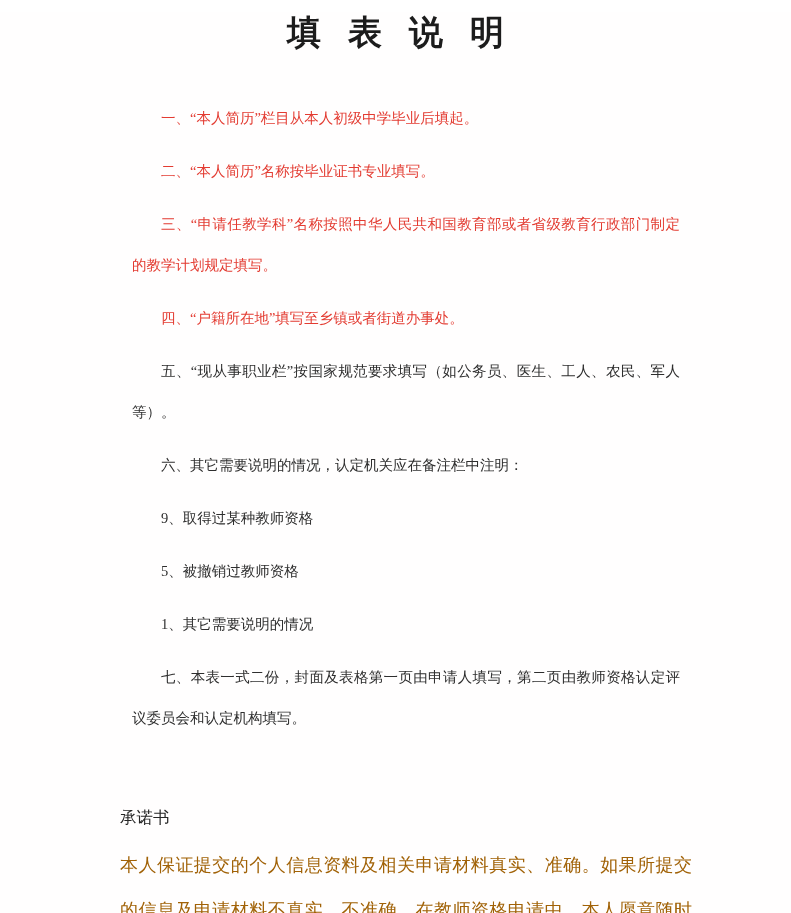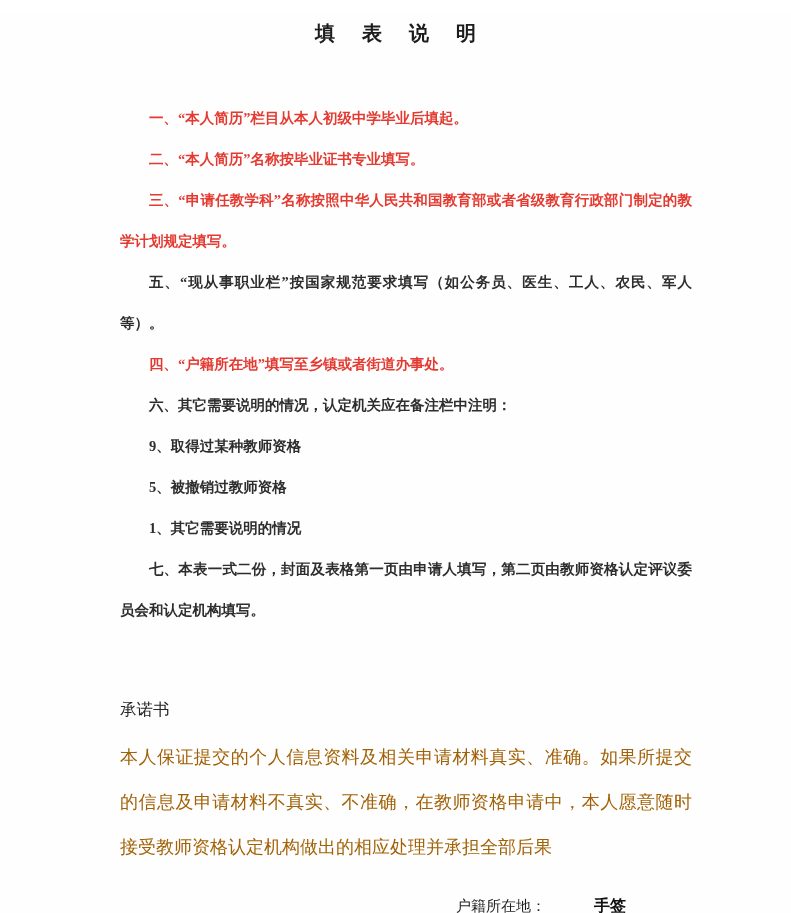--- a/index.html
+++ b/index.html
@@ -17,38 +17,37 @@
     position: relative;
     width: 791px;
     height: 913px;
     background: #fffefe;
   }
   .doc-title {
     margin: 12px 0 0 0;
     height: 42px;
     line-height: 42px;
     text-align: center;
-    font-size: 20px;
+    font-size: 34px;
     font-weight: bold;
     color: #1c1c1c;
     letter-spacing: 27px;
     padding-left: 27px; 
   }
   .content {
     margin: 44px 0 0 120px;
     width: 572px;
     font-size: 14.5px;
     color: #2e2e2e;
   }
   .item {
-    margin: 0;
+    margin: 12px;
     line-height: 41px;
     text-indent: 2em;
     text-align: justify;
-    font-weight: bold;
   }
   .item[data-color="red"] { color: #e33b31; }
   .item[data-color="black"] { color: #2e2e2e; }
 
   .commitment { margin-top: 60px; }
   .commitment-heading {
     margin: 0;
     text-align: left;
     font-size: 16.5px;
     font-weight: normal;
@@ -89,22 +88,22 @@
 
 <div class="page">
 
   <h1 class="doc-title">填表说明</h1>
 
   <div class="content">
 
     <p class="item" data-color="red">一、“本人简历”栏目从本人初级中学毕业后填起。</p>
     <p class="item" data-color="red">二、“本人简历”名称按毕业证书专业填写。</p>
     <p class="item" data-color="red">三、“申请任教学科”名称按照中华人民共和国教育部或者省级教育行政部门制定的教学计划规定填写。</p>
+    <p class="item" data-color="red">四、“户籍所在地”填写至乡镇或者街道办事处。</p>
     <p class="item" data-color="black">五、“现从事职业栏”按国家规范要求填写（如公务员、医生、工人、农民、军人等）。</p>
-    <p class="item" data-color="red">四、“户籍所在地”填写至乡镇或者街道办事处。</p>
     <p class="item" data-color="black">六、其它需要说明的情况，认定机关应在备注栏中注明：</p>
     <p class="item" data-color="black">9、取得过某种教师资格</p>
     <p class="item" data-color="black">5、被撤销过教师资格</p>
     <p class="item" data-color="black">1、其它需要说明的情况</p>
     <p class="item" data-color="black">七、本表一式二份，封面及表格第一页由申请人填写，第二页由教师资格认定评议委员会和认定机构填写。</p>
 
     <div class="commitment">
       <h2 class="commitment-heading">承诺书</h2>
       <p class="commitment-body">本人保证提交的个人信息资料及相关申请材料真实、准确。如果所提交的信息及申请材料不真实、不准确，在教师资格申请中，本人愿意随时接受教师资格认定机构做出的相应处理并承担全部后果</p>
     </div>

